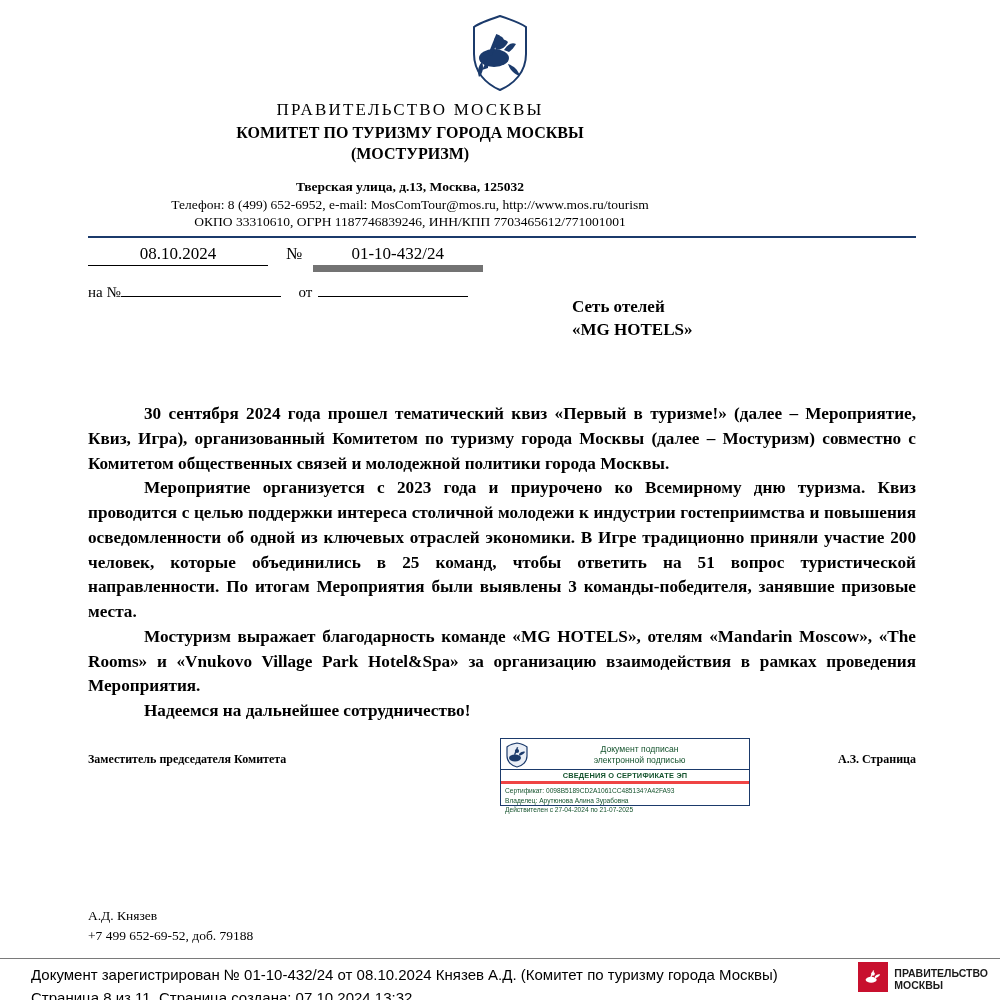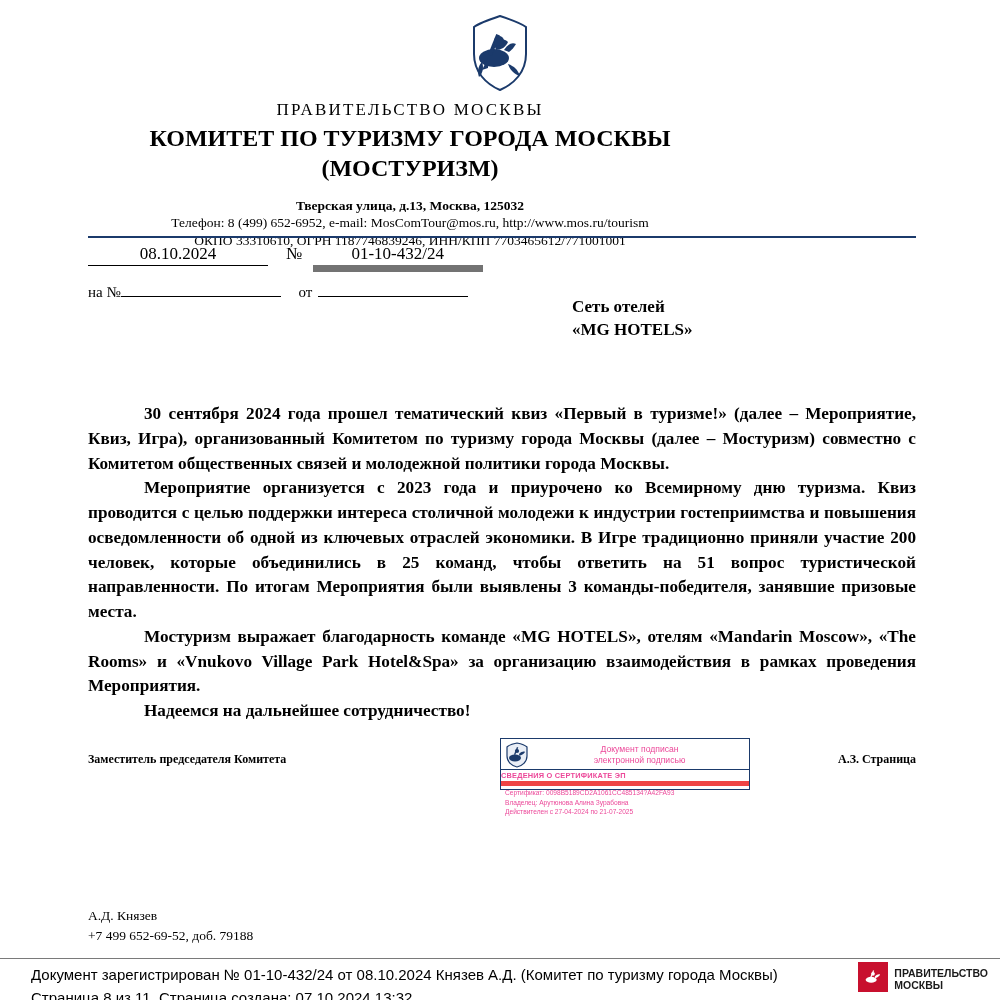--- a/index.html
+++ b/index.html
@@ -45,21 +45,21 @@
     text-align: center;
   }
   .gov-line {
     font-size: 17px;
     letter-spacing: 2.2px;
     font-variant: small-caps;
     font-weight: normal;
     margin-bottom: 4px;
   }
   .committee {
-    font-size: 24px;
+    font-size: 16px;
     font-weight: bold;
     line-height: 1.18;
     margin-bottom: 2px;
   }
   .address {
     font-size: 13.5px;
     margin-top: 14px;
     line-height: 1.32;
   }
   .address .addr-line1 { font-weight: bold; }
@@ -156,49 +156,50 @@
   }
   .sign-title { float: left; }
   .sign-name { float: right; }
 
   
   .stamp {
     position: absolute;
     top: 738px;
     left: 500px;
     width: 250px;
-    height: 52px;
+    height: 68px;
     border: 1px solid #1b3a6b;
     background: #ffffff;
     box-sizing: border-box;
     font-family: "Liberation Sans", sans-serif;
-    color: #ec4899;
+    color: #14532d;
   }
   .stamp-top {
     display: flex;
     align-items: center;
     padding: 3px 4px 1px 4px;
   }
   .stamp-emblem {
     width: 24px;
     height: 26px;
     flex: 0 0 24px;
     margin-right: 5px;
   }
   .stamp-top-text {
     font-size: 8.6px;
     line-height: 1.25;
     text-align: center;
     flex: 1;
   }
   .stamp-mid {
+    text-align: center;
     font-size: 7.4px;
     font-weight: bold;
     border-top: 1px solid #1b3a6b;
-    border-bottom: 5px solid #ef4444;
+    border-bottom: 3px solid #ef4444;
     padding: 1px 0;
     letter-spacing: .2px;
   }
   .stamp-rows {
     padding: 2px 4px;
     font-size: 6.6px;
     line-height: 1.45;
   }
 
   

